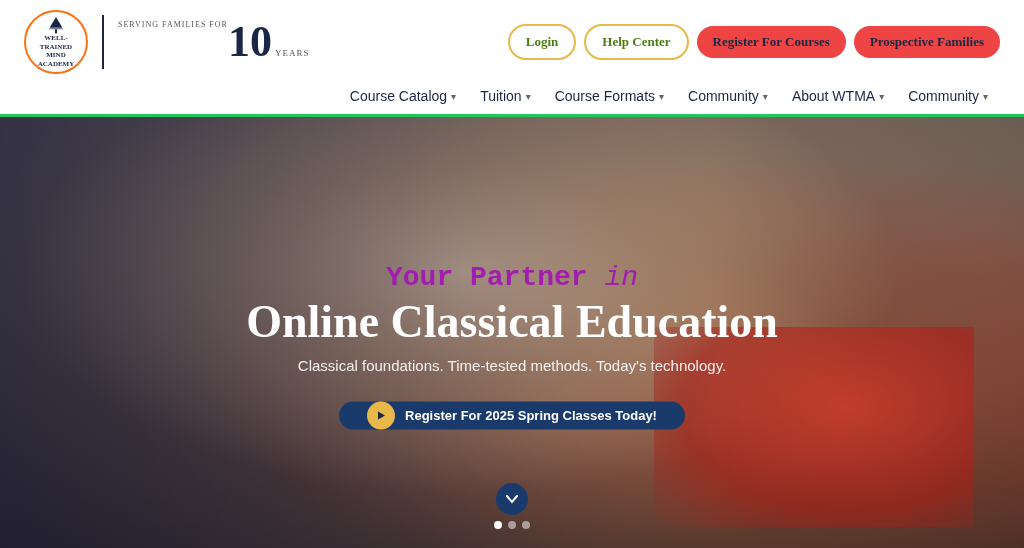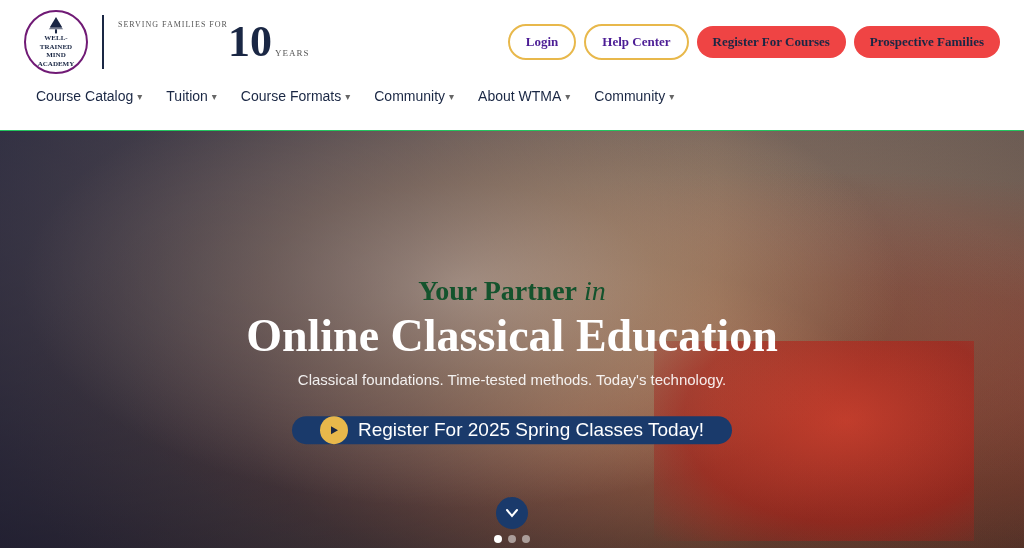--- a/index.html
+++ b/index.html
@@ -5,21 +5,21 @@
     * { margin: 0; padding: 0; box-sizing: border-box; }
     body { font-family: 'Georgia', serif; width: 1024px; height: 548px; overflow: hidden; }
     .logo-badge {
       display: flex;
       align-items: center;
       gap: 6px;
     }
     .logo-tree {
       width: 64px;
       height: 64px;
-      border: 2px solid #701a75;
+      border: 2px solid #f97316;
       border-radius: 50%;
       display: flex;
       align-items: center;
       justify-content: flex-end;
       flex-direction: column;
       padding: 4px;
     }
     .logo-tree-text {
       font-size: 7px;
       font-weight: bold;
@@ -72,21 +72,21 @@
       border-radius: 22px;
       font-size: 13px;
       font-weight: 600;
       cursor: pointer;
       border: none;
       font-family: inherit;
     }
     .header-btn-outline {
       background: transparent;
       border: 2px solid #e8b84b;
-      color: #4c1d95;
+      color: #4d7c0f;
     }
     .header-btn-yellow {
       background: #ef4444;
       color: #1a2744;
     }
     .nav-item {
       display: flex;
       align-items: center;
       gap: 4px;
       padding: 6px 12px;
@@ -158,24 +158,24 @@
       left: 50%;
       transform: translateX(-50%);
       top: 50%;
       transform: translate(-50%, -45%);
       z-index: 2;
       text-align: center;
       width: 600px;
     }
     .hero-tagline {
       font-size: 28px;
-      color: #14532d;
+      color: #a21caf;
       margin-bottom: 4px;
       font-style: italic;
-      font-family: Liberation Serif, serif;
+      font-family: Liberation Mono, monospace;
     }
     .hero-tagline strong {
       font-style: normal;
       font-weight: 900;
     }
     .hero-title {
       font-size: 46px;
       font-weight: 900;
       color: #fff;
       line-height: 1.1;
@@ -191,22 +191,22 @@
 
     
     .cta-btn {
       display: inline-flex;
       align-items: center;
       gap: 10px;
       background: #1a3a6b;
       color: #fff;
       padding: 0 28px;
       border-radius: 30px;
-      font-size: 19px;
-      font-weight: 400;
+      font-size: 13px;
+      font-weight: 700;
       cursor: pointer;
       border: none;
       font-family: 'Arial', sans-serif;
     }
     .cta-icon {
       width: 28px;
       height: 28px;
       background: #e8b84b;
       border-radius: 50%;
       display: flex;
@@ -258,25 +258,25 @@
     
     .header-top {
       display: flex;
       align-items: center;
       justify-content: space-between;
       padding: 10px 24px 4px 24px;
       background: #fff;
     }
     .header-nav {
       display: flex;
-      justify-content: flex-start;
-      align-items: center;
-      padding: 4px 24px 20px 24px;
+      justify-content: flex-end;
+      align-items: center;
+      padding: 4px 24px 4px 24px;
       background: #fff;
-      border-bottom: 1px solid #22c55e;
+      border-bottom: 3px solid #22c55e;
     }
   </style>
 </head>
 <body>
 
 <div class="header-top">
 
   <div class="logo-badge">
     <div class="logo-tree">
 

